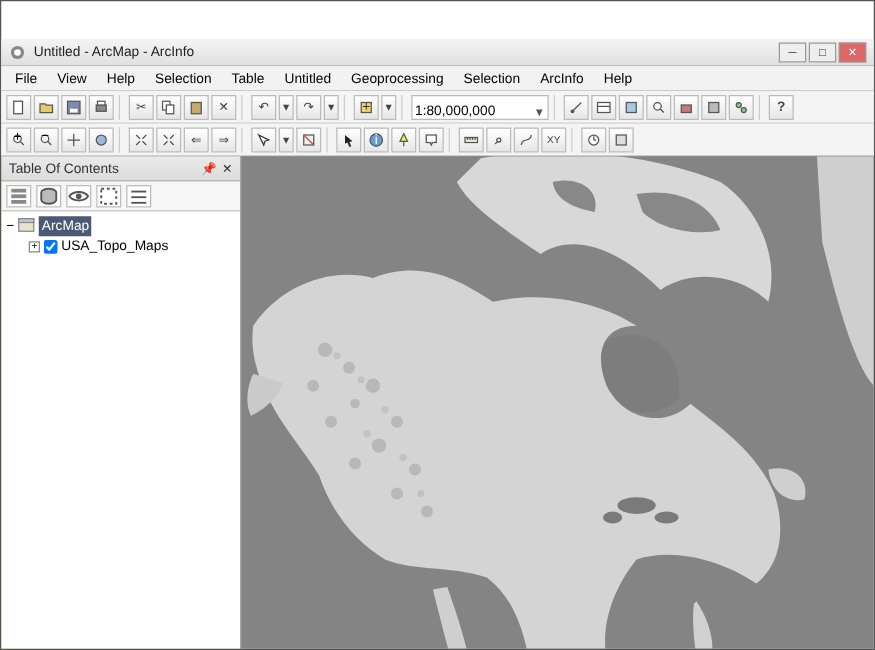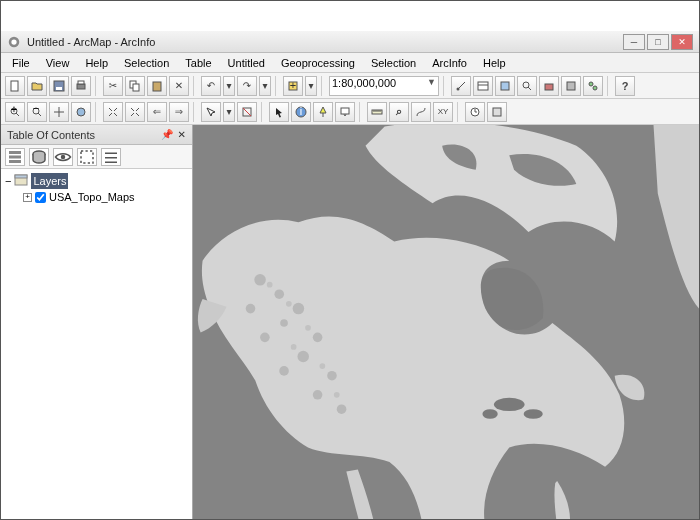--- a/index.html
+++ b/index.html
@@ -9,21 +9,21 @@
   .titlebar .title { flex: 1; color: #222; }
   .sys-btn { width: 22px; height: 16px; margin-left: 2px; border: 1px solid #999; background: #eee; display: flex; align-items: center; justify-content: center; font-size: 9px; color: #333; }
   .sys-btn.close { background: #d66; color: #fff; }
   .menubar { height: 20px; background: #f2f2f2; border-bottom: 1px solid #ccc; display: flex; align-items: center; padding: 0 4px; gap: 2px; }
   .menubar span { padding: 2px 7px; cursor: default; }
   .toolbar { height: 26px; background: #f4f4f4; border-bottom: 1px solid #ccc; display: flex; align-items: center; padding: 0 4px; gap: 2px; }
   .tbtn { width: 20px; height: 20px; border: 1px solid #bbb; background: linear-gradient(#fff,#e6e6e6); display: flex; align-items: center; justify-content: center; font-size: 10px; color: #444; }
   .tbtn svg { width: 12px; height: 12px; }
   .tbtn.narrow { width: 12px; }
   .sep { width: 4px; height: 20px; border-left: 1px solid #ccc; margin: 0 2px; }
-  .scale-select { height: 20px; border: 1px solid #bbb; background: #fff; padding: 0 2px; display: flex; align-items: flex-start; min-width: 110px; }
+  .scale-select { height: 20px; border: 1px solid #bbb; background: #fff; padding: 0 2px; display: flex; align-items: flex-end; min-width: 110px; }
   .scale-select .arrow { margin-left: auto; font-size: 9px; color: #555; }
   .main { flex: 1; display: flex; min-height: 0; }
   .toc { width: 192px; background: #4d7c0f; border-right: 1px solid #aaa; display: flex; flex-direction: column; }
   .toc-header { height: 20px; background: linear-gradient(#eaeaea,#dcdcdc); border-bottom: 1px solid #bbb; display: flex; align-items: center; padding: 0 6px; font-size: 11px; color: #333; }
   .toc-header .pin { margin-left: auto; font-size: 10px; margin-right: 4px; }
   .toc-header .x { font-size: 10px; }
   .toc-tabs { height: 24px; background: #f6f6f6; border-bottom: 1px solid #ccc; display: flex; align-items: center; padding: 0 4px; gap: 4px; }
   .toc-tab { width: 20px; height: 18px; border: 1px solid #bbb; background: #fff; display: flex; align-items: center; justify-content: center; }
   .toc-tree { flex: 1; background: #fff; padding: 4px; overflow: auto; font-size: 11px; }
   .tree-row { display: flex; align-items: center; height: 16px; gap: 3px; }
@@ -315,21 +315,21 @@
           </svg>
         </div>
     </div>
     <div class="toc-tree">
       <div style="display:flex;align-items:center;gap:3px">
         <span class="expand">−</span>
         <span><svg width="14" height="12" viewBox="0 0 14 12">
               <rect x="1" y="1" width="12" height="10" fill="#e8e3c8" stroke="#888"></rect>
               <rect x="1" y="1" width="12" height="3" fill="#bcd" stroke="#888"></rect>
             </svg></span>
-        <span class="tree-row layers">Layers</span>
+        <span class="tree-row layers">ArcMap</span>
       </div>
       <div class="tree-row layer">
         <span class="expand">+</span>
         <input type="checkbox" checked="" style="">
         <span>USA_Topo_Maps</span>
       </div>
     </div>
   </div>
 
   <div class="map">

